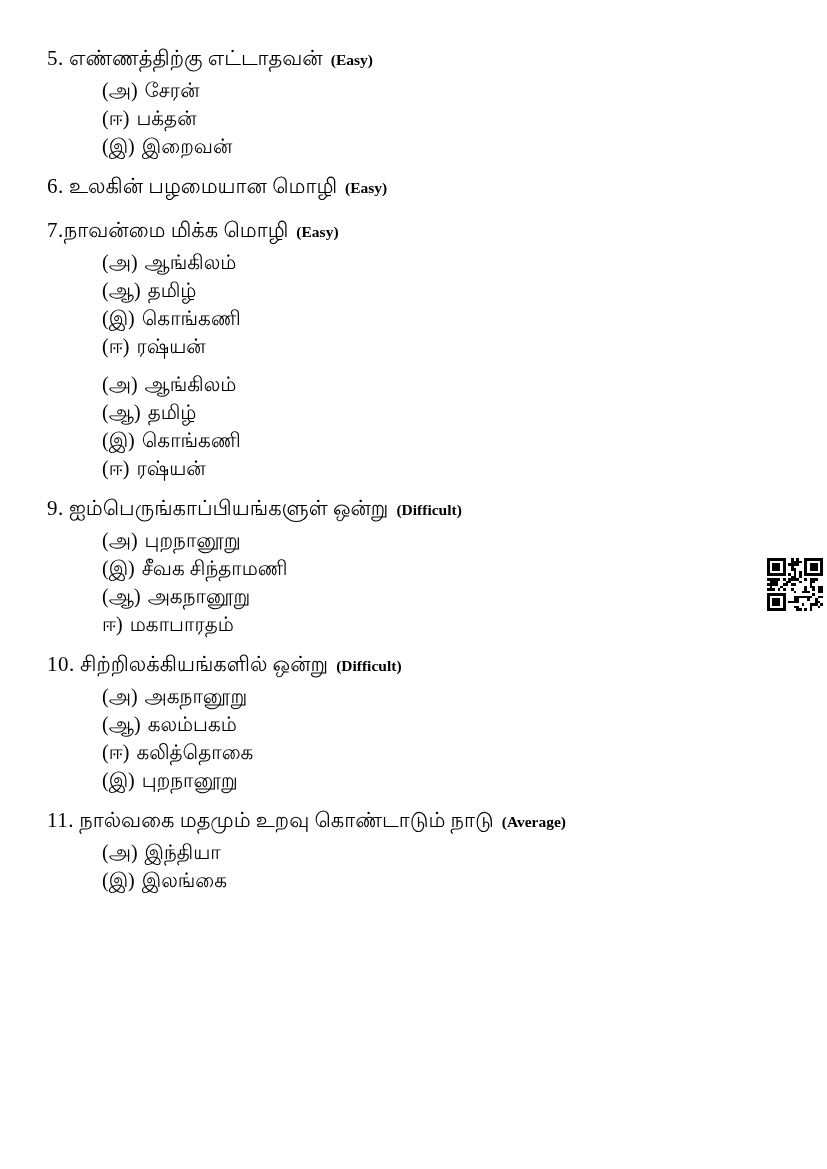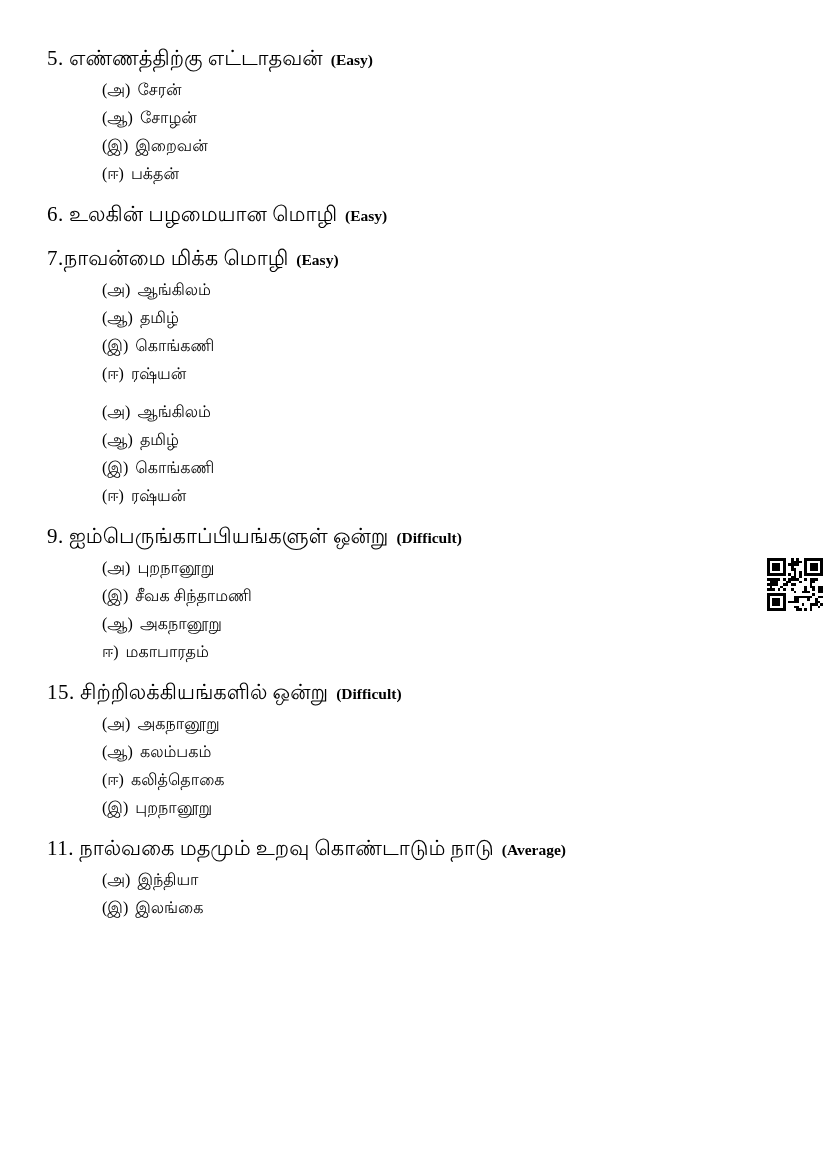--- a/index.html
+++ b/index.html
@@ -31,21 +31,21 @@
   }
   .q-num {
     letter-spacing: 0.5px;
   }
   .q-diff {
     font-weight: bold;
     font-size: 15.5px;
     margin-left: 8px;
   }
   .option {
-    font-size: 16px;
+    font-size: 20px;
     line-height: 28px;
     padding-left: 55px;
     white-space: nowrap;
   }
   .opt-label {
     margin-right: 7px;
   }
   .qr {
     position: absolute;
     left: 767px;
@@ -57,25 +57,24 @@
 </head>
 <body>
 
 <div class="page">
   <div class="content" id="questions">
   <div class="question">
     <div class="q-line"><span class="q-num">5.</span><span class="q-text"> எண்ணத்திற்கு எட்டாதவன்</span><span class="q-diff">(Easy)</span></div>
     <div class="options">
   <div class="option"><span class="opt-label">(அ)</span><span class="opt-text">சேரன்</span></div>
 
-  <div class="option"><span class="opt-label">(ஆ)</span><span class="opt-text">சோழன்</span></div>
+
+  <div class="option"><span class="opt-label">(ஈ)</span><span class="opt-text">பக்தன்</span></div>
 
   <div class="option"><span class="opt-label">(இ)</span><span class="opt-text">இறைவன்</span></div>
-
-  <div class="option"><span class="opt-label">(ஈ)</span><span class="opt-text">பக்தன்</span></div>
 </div>
   </div>
 
   <div class="question">
     <div class="q-line"><span class="q-num">6.</span><span class="q-text"> உலகின் பழமையான மொழி</span><span class="q-diff">(Easy)</span></div>
   </div>
 
   <div class="question">
     <div class="q-line"><span class="q-num">7.</span><span class="q-text">நாவன்மை மிக்க மொழி</span><span class="q-diff">(Easy)</span></div>
     <div class="options">
@@ -108,21 +107,21 @@
 
   <div class="option"><span class="opt-label">(இ)</span><span class="opt-text">சீவக சிந்தாமணி</span></div>
 
   <div class="option"><span class="opt-label">(ஆ)</span><span class="opt-text">அகநானூறு</span></div>
 
   <div class="option"><span class="opt-label">ஈ)</span><span class="opt-text">மகாபாரதம்</span></div>
 </div>
   </div>
 
   <div class="question">
-    <div class="q-line"><span class="q-num">15.</span><span class="q-text"> சிற்றிலக்கியங்களில் ஒன்று</span><span class="q-diff">(Difficult)</span></div>
+    <div class="q-line"><span class="q-num">10.</span><span class="q-text"> சிற்றிலக்கியங்களில் ஒன்று</span><span class="q-diff">(Difficult)</span></div>
     <div class="options">
   <div class="option"><span class="opt-label">(அ)</span><span class="opt-text">அகநானூறு</span></div>
 
   <div class="option"><span class="opt-label">(ஆ)</span><span class="opt-text">கலம்பகம்</span></div>
 
   <div class="option"><span class="opt-label">(ஈ)</span><span class="opt-text">கலித்தொகை</span></div>
 
   <div class="option"><span class="opt-label">(இ)</span><span class="opt-text">புறநானூறு</span></div>
 </div>
   </div>

